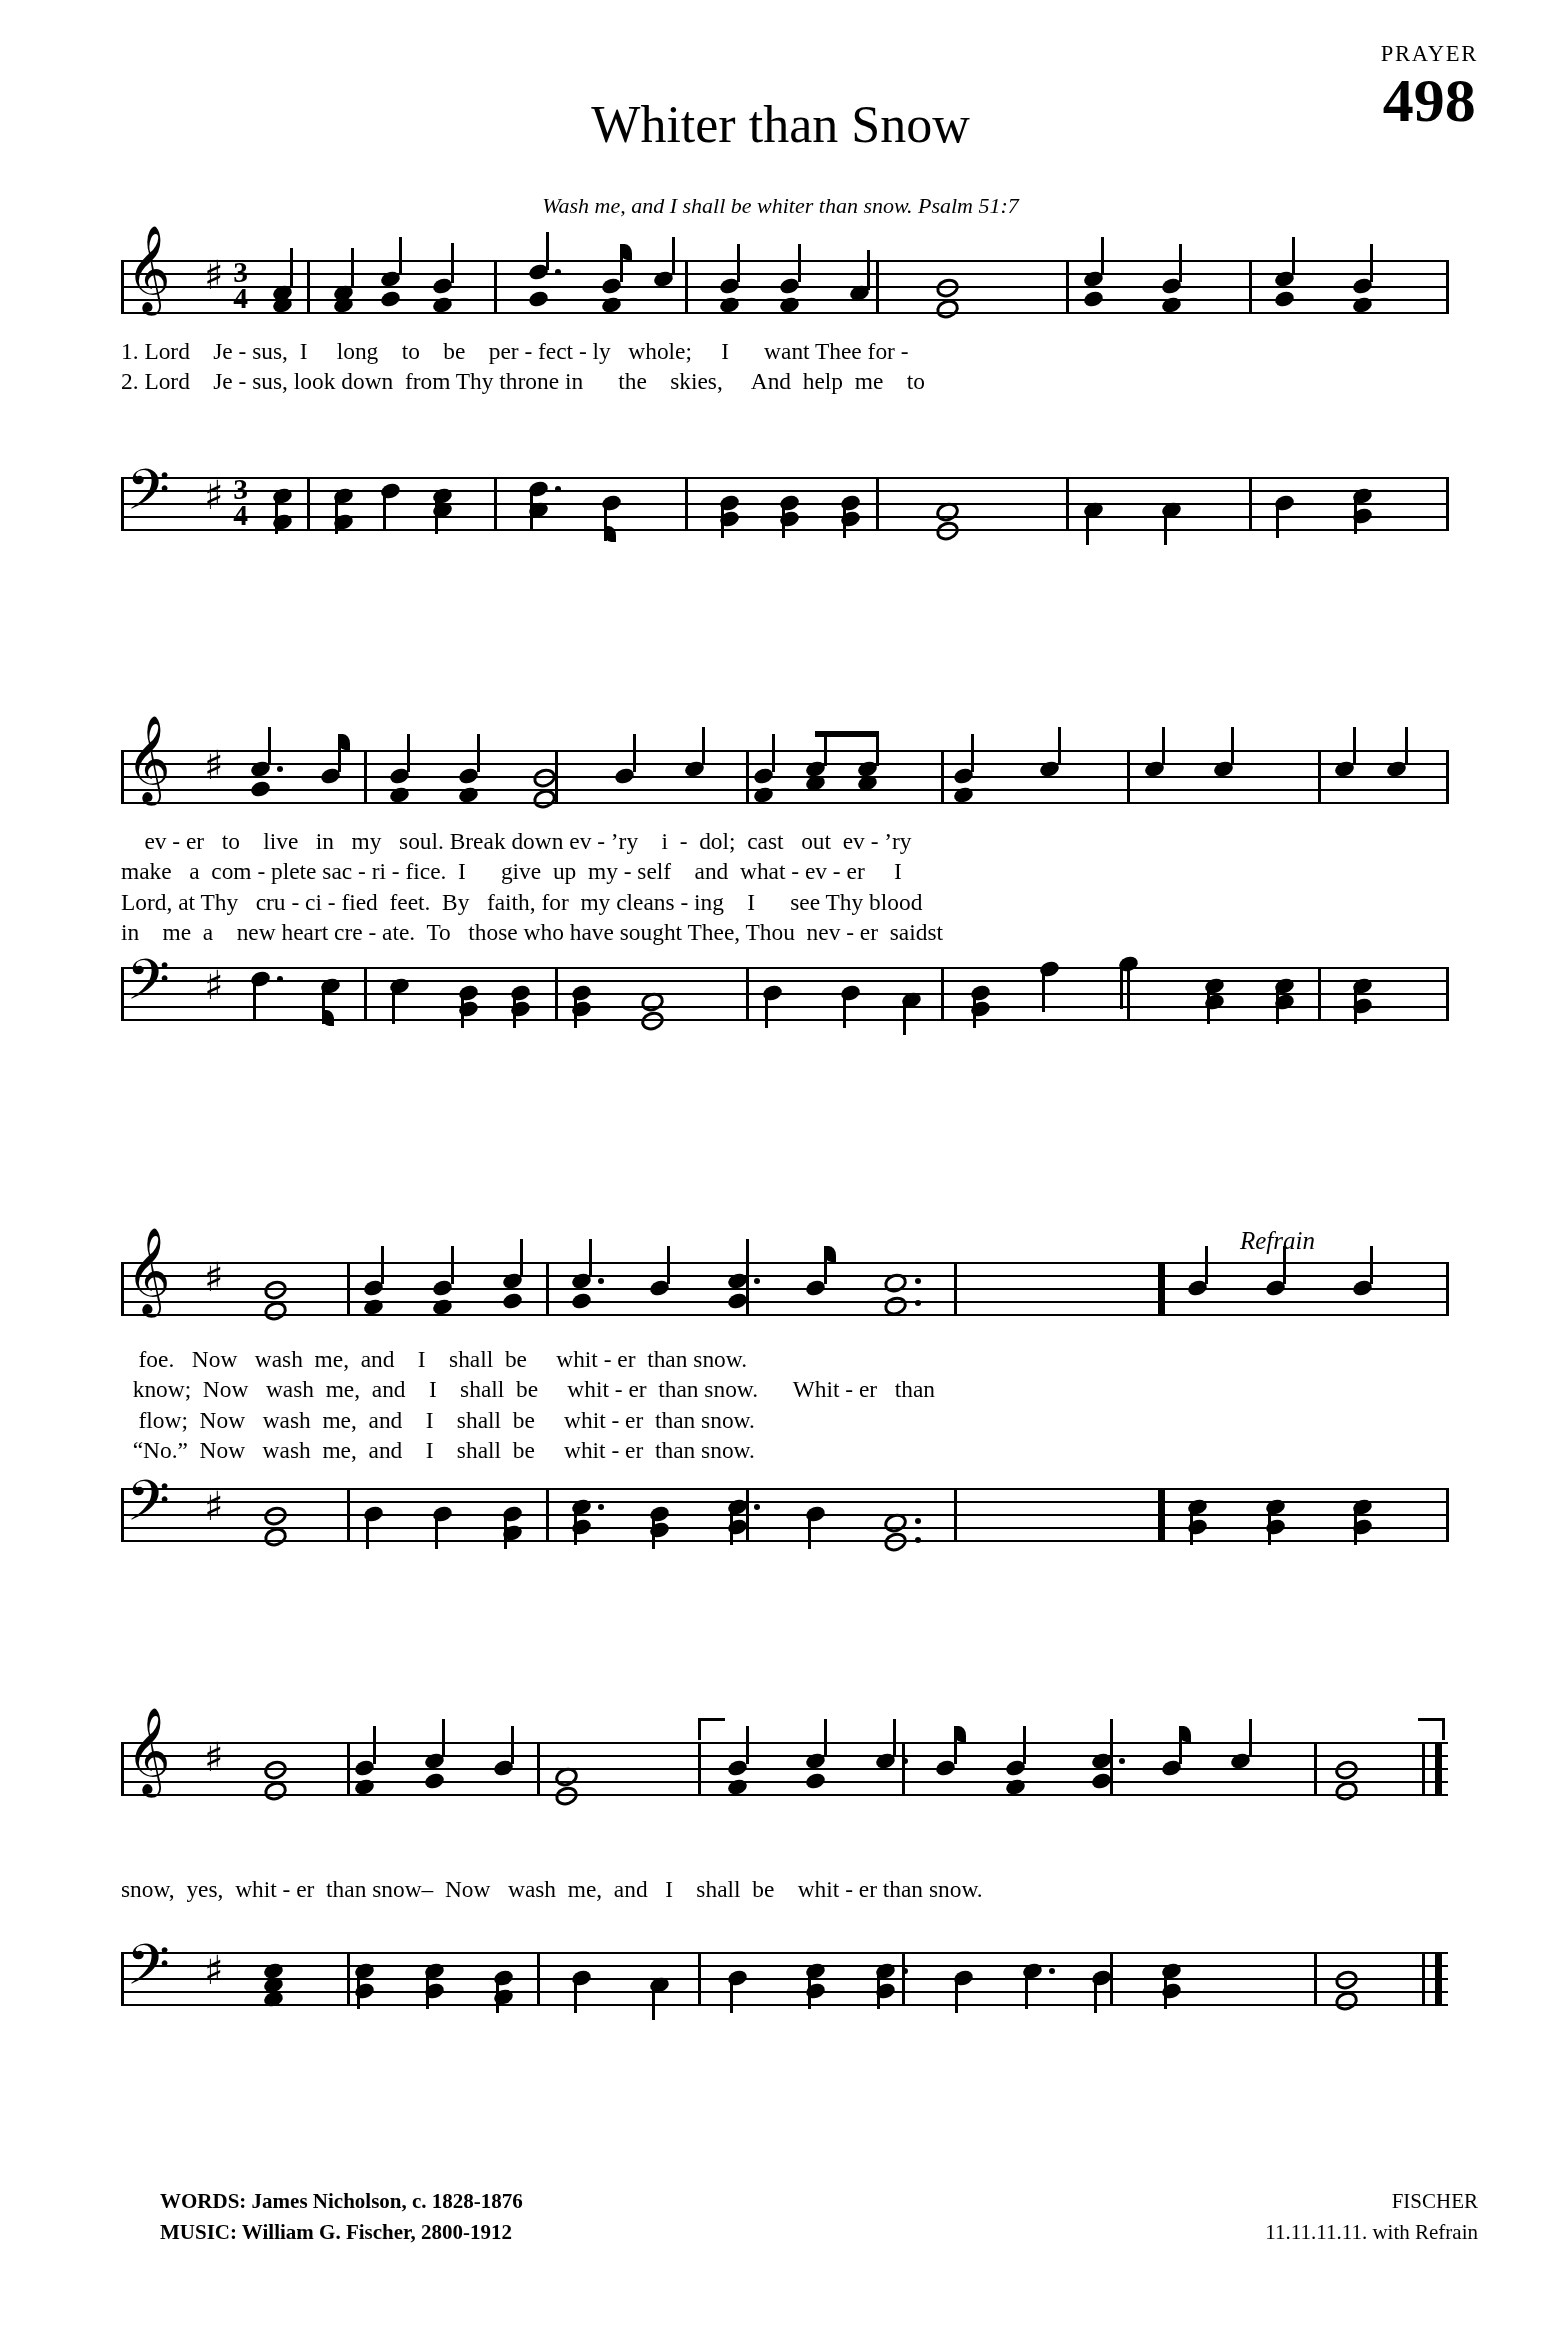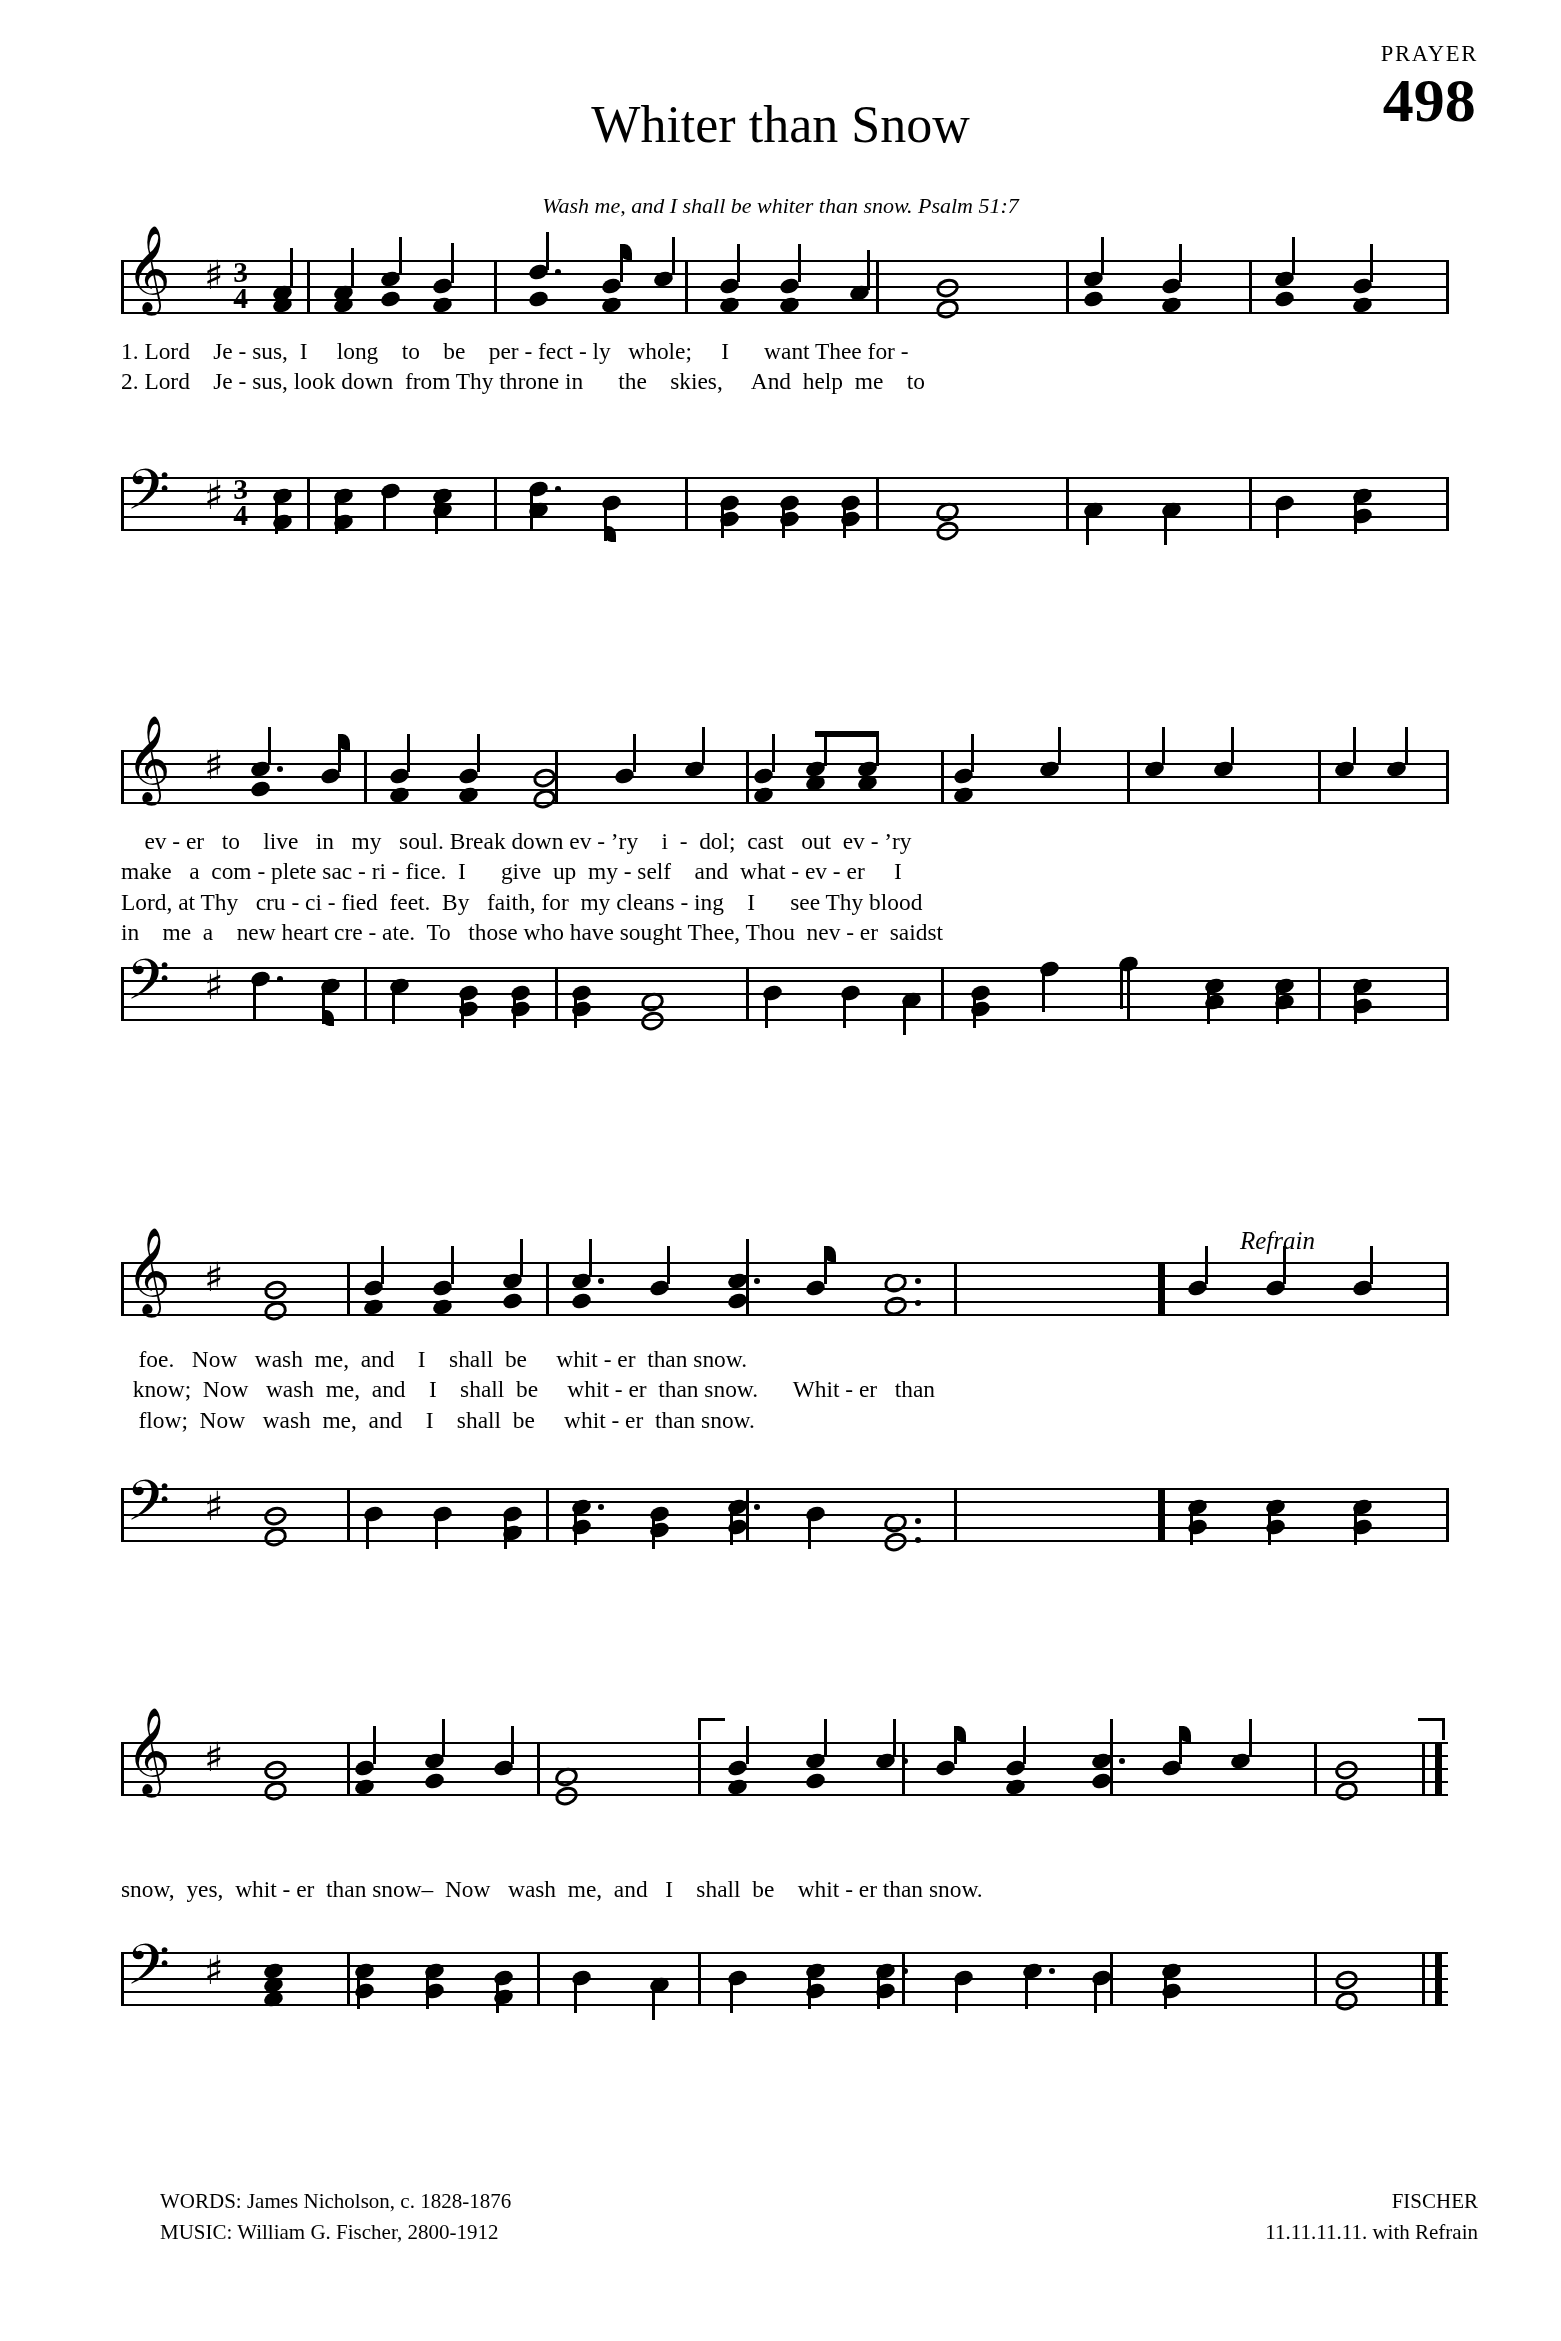--- a/index.html
+++ b/index.html
@@ -116,21 +116,21 @@
     position:absolute;border-left:3.5px solid #000;border-top:3.5px solid #000;
     width:24px;height:19px;
   }
   .bracket-r{
     position:absolute;border-right:3.5px solid #000;border-top:3.5px solid #000;
     width:24px;height:19px;
   }
 
   
   .credits-left{
-    position:absolute;left:160px;bottom:95px;font-size:21px;line-height:1.45;
+    position:absolute;left:160px;bottom:95px;font-size:21px;line-height:1.45;font-weight:bold;
   }
   .credits-right{
     position:absolute;right:83px;bottom:95px;font-size:21px;line-height:1.45;text-align:right;
   }
 </style>
 </head>
 <body>
 
 <div class="page">
 
@@ -461,20 +461,21 @@
       <div class="note" style="left:1145px;top:19px;"></div>
         <div class="stem" style="left:1162px;top:-15.6px;height:38px;"></div>
       <div class="note" style="left:1232px;top:19px;"></div>
         <div class="stem" style="left:1249px;top:-15.6px;height:38px;"></div>
     </div>
 
     <div class="lyricblock" style="top:82px;">
       <span class="lyricline">   foe.   Now   wash  me,  and    I    shall  be     whit - er  than snow.</span>
       <span class="lyricline">  know;  Now   wash  me,  and    I    shall  be     whit - er  than snow.      Whit - er   than</span>
       <span class="lyricline">   flow;  Now   wash  me,  and    I    shall  be     whit - er  than snow.</span>
+      <span class="lyricline">  “No.”  Now   wash  me,  and    I    shall  be     whit - er  than snow.</span>
     </div>
 
     <div class="staff" style="position:absolute;top:226px;height:54px;">
       <div class="line l0"></div>
         <div class="line l1"></div>
         <div class="line l2"></div>
         <div class="line l3"></div>
         <div class="line l4"></div>
       <div class="clef bass" style="left:5.2px;">𝄢</div>
       <div class="keysig" style="left:83px;top:-1.7px;">♯</div>

